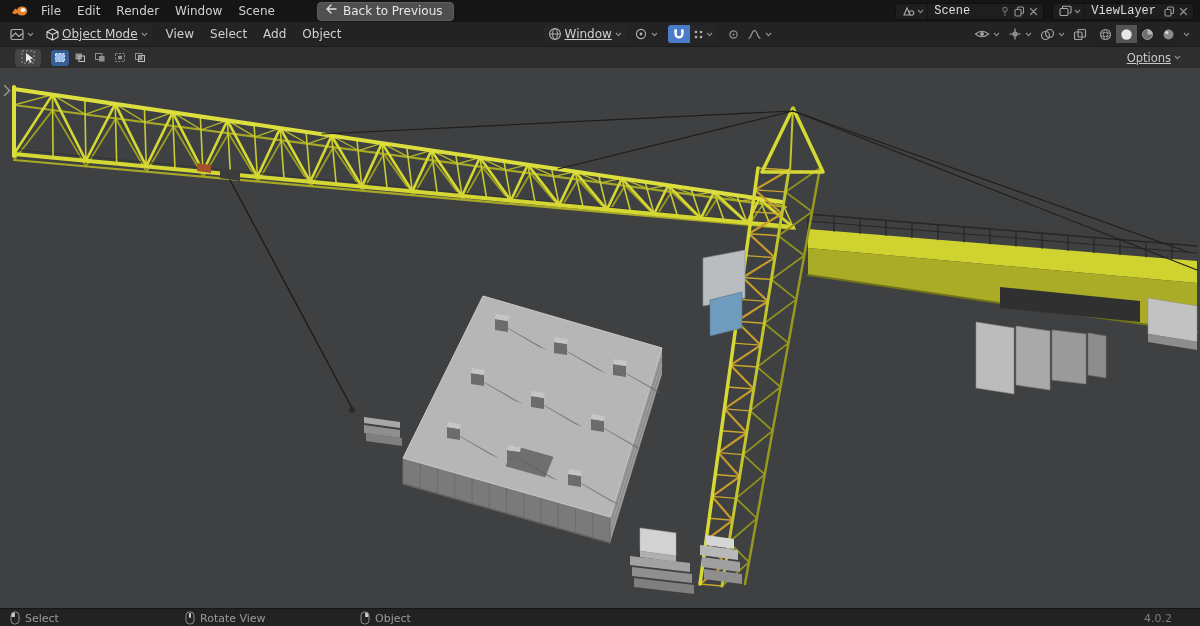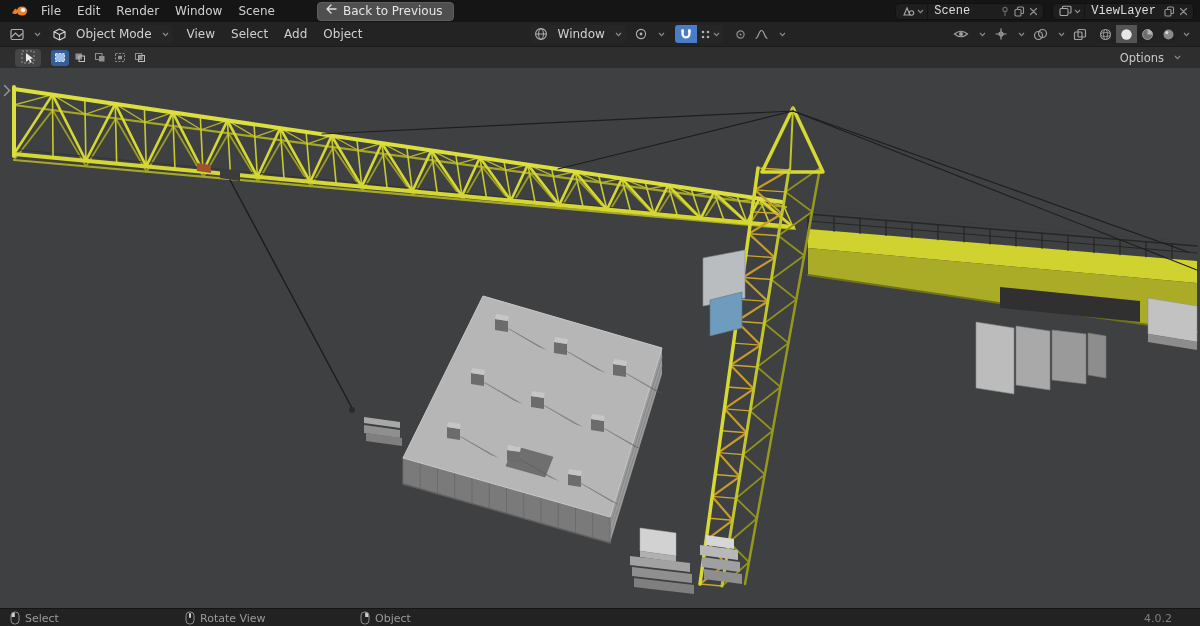--- a/index.html
+++ b/index.html
@@ -15,22 +15,22 @@
   .menu{color:#cfcfcf;font-size:12px;padding:2px 8px;border-radius:3px;white-space:nowrap;}
   .flex1{flex:1;}
   .appbtn{display:flex;align-items:center;padding:0 5px;}
   .backbtn{display:flex;align-items:flex-start;gap:5px;margin-left:34px;background:#4f4f4f;border:1px solid #5e5e5e;
     border-radius:4px;padding:1px 10px 2px 7px;color:#e6e6e6;font-size:12px;white-space:nowrap;}
   .idgroup{display:flex;align-items:center;height:17px;background:#1e1e1e;border:1px solid #101010;
     border-radius:4px;margin-left:8px;padding:0 3px;font-family:Liberation Mono, monospace;}
   .idbrowse{display:flex;align-items:center;gap:2px;padding:0 3px;border-right:1px solid #141414;height:100%;}
   .idname{color:#dedede;font-size:12px;padding:0 6px;min-width:70px;}
   .idicon{display:flex;align-items:center;padding:0 2px;}
-  .hbtn{display:flex;align-items:center;gap:10px;height:18px;padding:0 4px;border-radius:3px;color:#d0d0d0;
-    font-size:12px;white-space:nowrap;}
+  .hbtn{display:flex;align-items:center;gap:3px;height:18px;padding:0 4px;border-radius:3px;color:#d0d0d0;
+    font-size:12px;white-space:nowrap;text-decoration:underline;}
   .hbtn.dark{background:#262626;}
   .snapbtn{display:flex;align-items:center;justify-content:center;width:22px;height:18px;border-radius:3px 0 0 3px;}
   .snapbtn.active{background:#4a7cc7;}
   .snapdd{display:flex;align-items:center;height:18px;background:#262626;border-radius:0 3px 3px 0;padding:0 3px;gap:2px;}
   .shadepill{display:flex;align-items:center;height:18px;background:#222;border-radius:4px;overflow:hidden;margin-left:4px;}
   .shadeseg{display:flex;align-items:center;justify-content:center;width:21px;height:18px;}
   .shadeseg.active{background:#545454;}
   .toolbtn{display:flex;align-items:center;justify-content:center;width:26px;height:18px;background:#454545;
     border-radius:4px;}
   .selmode{display:flex;align-items:center;gap:2px;margin-left:10px;}

